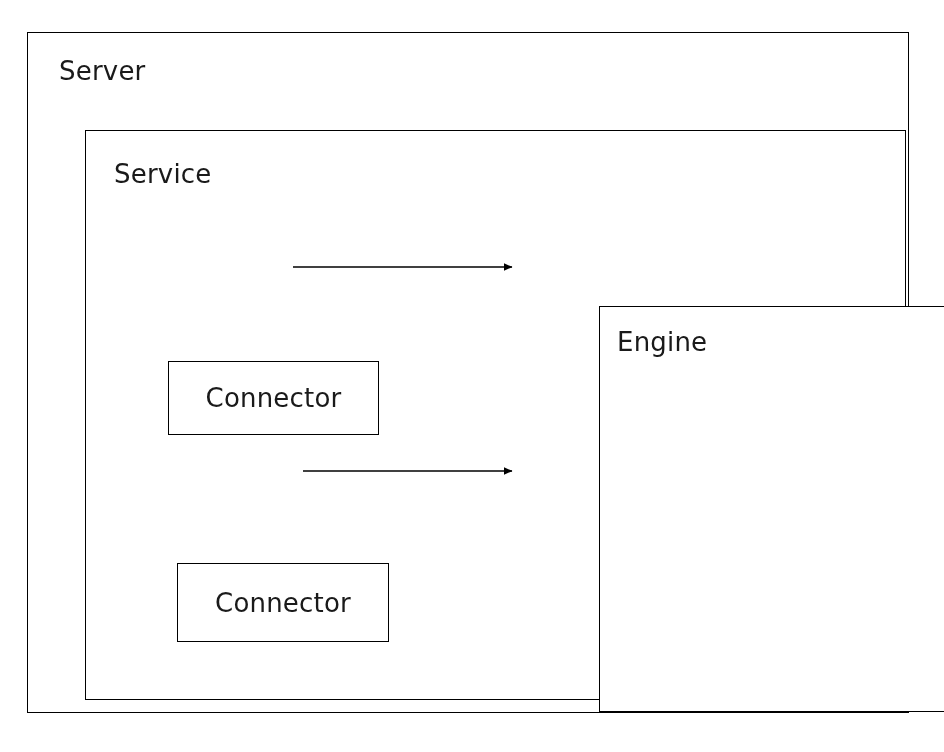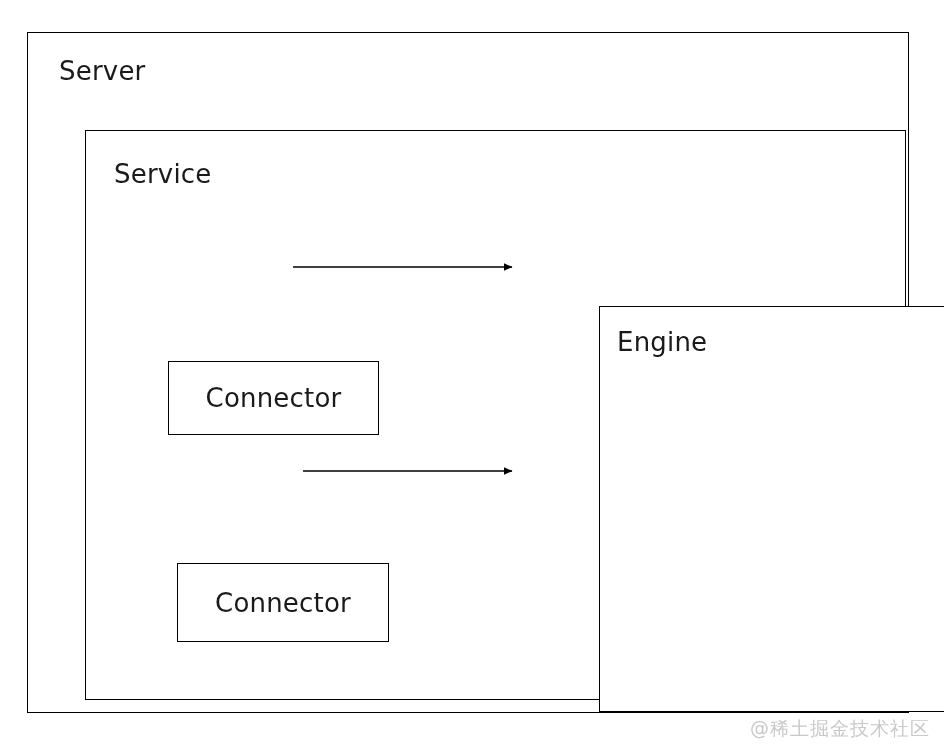--- a/index.html
+++ b/index.html
@@ -120,15 +120,14 @@
   <svg id="arrow-layer" viewBox="0 0 944 752">
     <defs>
       <marker id="arrowhead" markerWidth="9" markerHeight="8" refX="8.5" refY="4" orient="auto" markerUnits="userSpaceOnUse">
         <path d="M0,0 L9,4 L0,8 z" fill="#000000"></path>
       </marker>
     </defs>
     <line x1="293" y1="267" x2="512" y2="267" stroke="#000000" stroke-width="1.6" marker-end="url(#arrowhead)"></line>
     <line x1="303" y1="471" x2="512" y2="471" stroke="#000000" stroke-width="1.6" marker-end="url(#arrowhead)"></line>
   </svg>
 
-  <div id="watermark">@稀土掘金技术社区</div>
 
 </div>
 
 </body></html>

